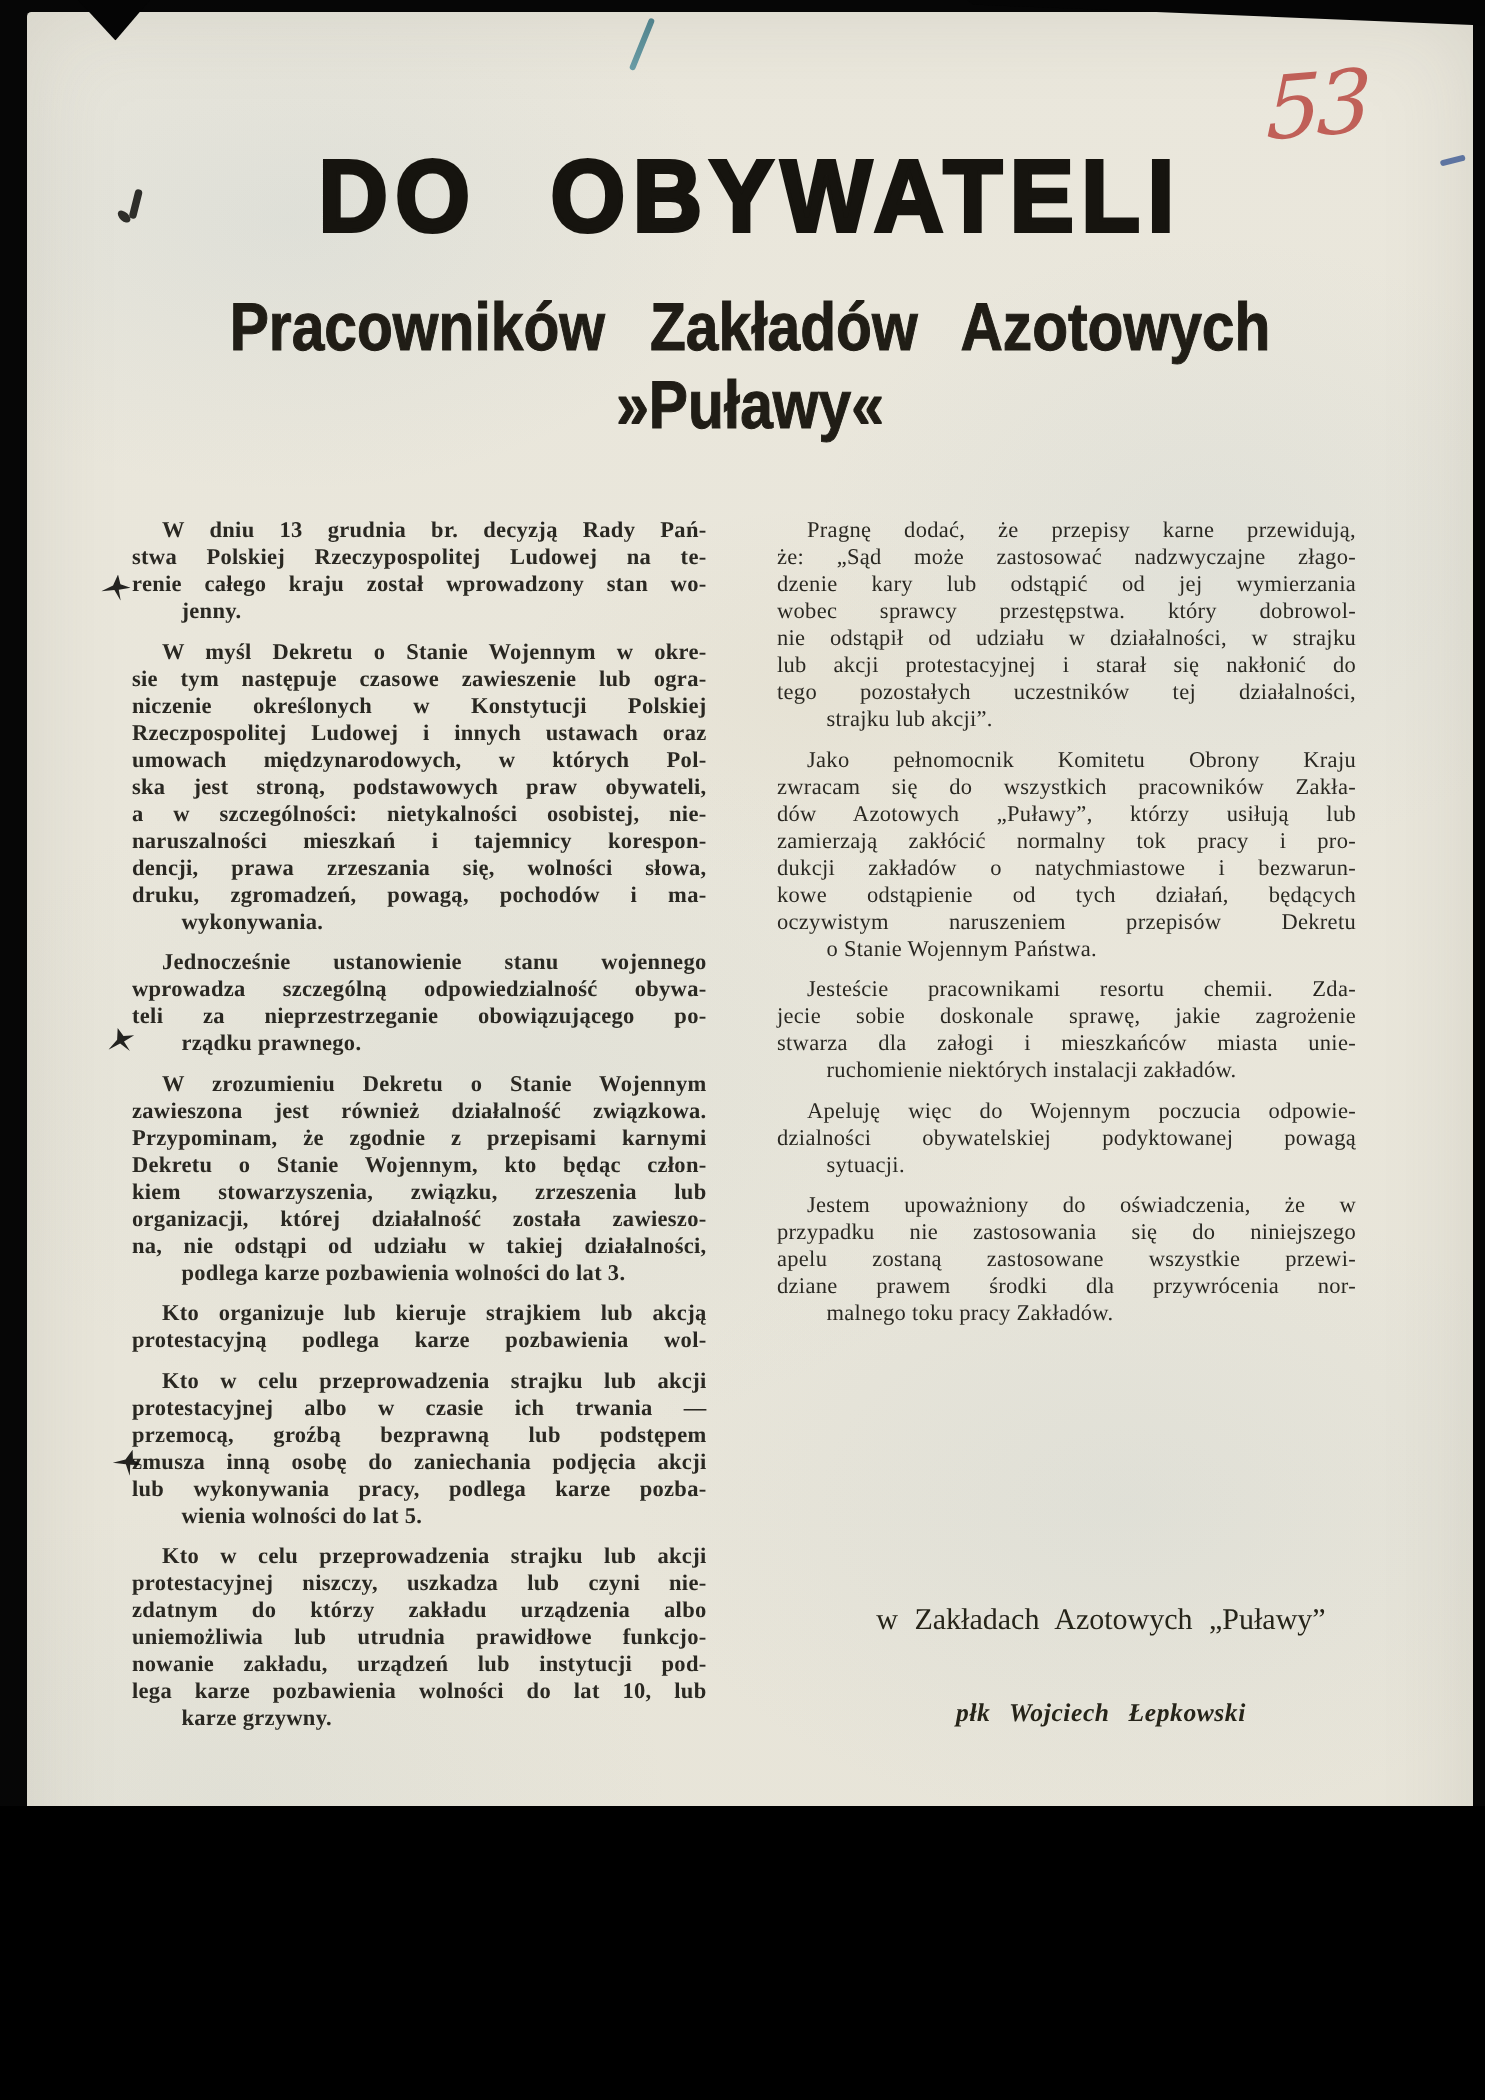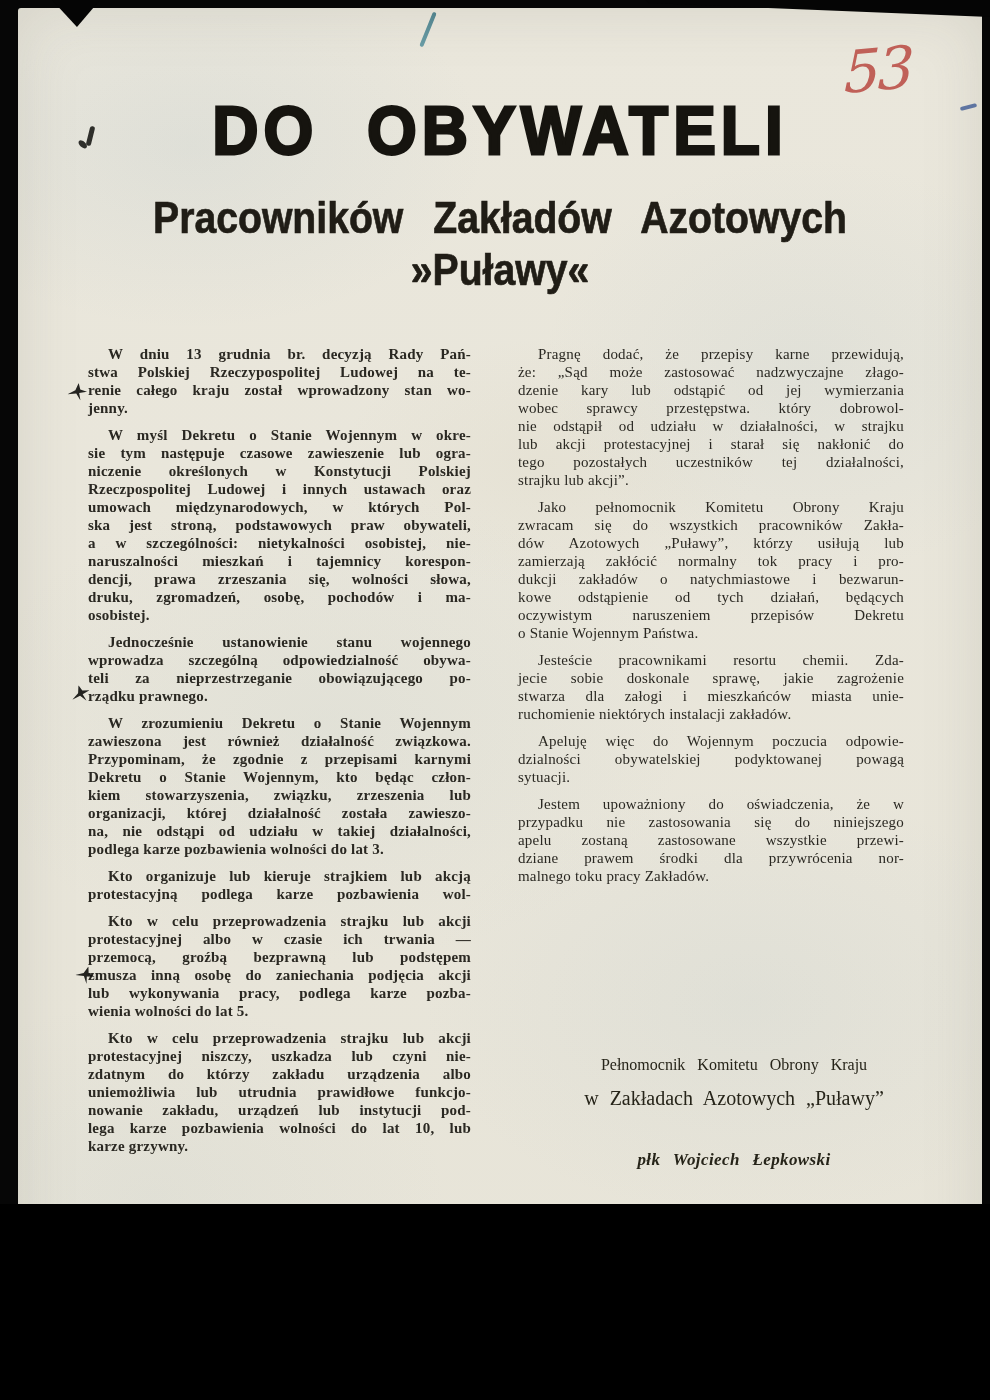--- a/index.html
+++ b/index.html
@@ -30,21 +30,21 @@
          font-family:"Liberation Sans","DejaVu Sans",sans-serif;font-weight:bold;
          font-size:45px;word-spacing:22px;color:#201d16;
          -webkit-text-stroke:0.7px #201d16;transform:scaleX(0.87);}
   
   .col{position:absolute;top:337px;color:#2a2822;font-size:15px;letter-spacing:.2px;}
   .col-left{left:70px;width:383px;font-weight:bold;}
   .col-right{left:500px;width:386px;}
   .para{margin:0 0 9px 0;line-height:18px;}
   .line{text-align:justify;text-align-last:justify;white-space:normal;}
   .line.first{text-indent:20px;}
-  .line.last{text-align-last:left;}
+  .line.last{text-align-last:left;margin-left:33px;}
   
   .signature{position:absolute;left:520px;top:1048px;width:392px;text-align:center;color:#262419;}
   .sig-line1{font-size:16px;word-spacing:8px;}
   .sig-line2{margin-top:13px;font-size:20px;word-spacing:6px;}
   .sig-name{margin-top:40px;font-size:17px;font-style:italic;font-weight:bold;word-spacing:8px;letter-spacing:.4px;}
   
   .dateline{position:absolute;left:70px;top:1222px;font-weight:normal;font-size:21px;
             word-spacing:6px;letter-spacing:.3px;color:#23211b;}
   
   .archive-number{position:absolute;left:826px;top:28px;font-family:"DejaVu Serif",serif;
@@ -89,22 +89,22 @@
         <div class="para">
           <div class="line first">W myśl Dekretu o Stanie Wojennym w okre-</div>
           <div class="line">sie tym następuje czasowe zawieszenie lub ogra-</div>
           <div class="line">niczenie określonych w Konstytucji Polskiej</div>
           <div class="line">Rzeczpospolitej Ludowej i innych ustawach oraz</div>
           <div class="line">umowach międzynarodowych, w których Pol-</div>
           <div class="line">ska jest stroną, podstawowych praw obywateli,</div>
           <div class="line">a w szczególności: nietykalności osobistej, nie-</div>
           <div class="line">naruszalności mieszkań i tajemnicy korespon-</div>
           <div class="line">dencji, prawa zrzeszania się, wolności słowa,</div>
-          <div class="line">druku, zgromadzeń, osobę, pochodów i ma-</div>
-          <div class="line last">osobistej.</div>
+          <div class="line">druku, zgromadzeń, powagą, pochodów i ma-</div>
+          <div class="line last">wykonywania.</div>
         </div>
         <div class="para">
           <div class="line first">Jednocześnie ustanowienie stanu wojennego</div>
           <div class="line">wprowadza szczególną odpowiedzialność obywa-</div>
           <div class="line">teli za nieprzestrzeganie obowiązującego po-</div>
           <div class="line last">rządku prawnego.</div>
         </div>
         <div class="para">
           <div class="line first">W zrozumieniu Dekretu o Stanie Wojennym</div>
           <div class="line">zawieszona jest również działalność związkowa.</div>
@@ -172,21 +172,20 @@
         <div class="para">
           <div class="line first">Jestem upoważniony do oświadczenia, że w</div>
           <div class="line">przypadku nie zastosowania się do niniejszego</div>
           <div class="line">apelu zostaną zastosowane wszystkie przewi-</div>
           <div class="line">dziane prawem środki dla przywrócenia nor-</div>
           <div class="line last">malnego toku pracy Zakładów.</div>
         </div>
       </div>
 
     <div class="signature">
-      <div class="sig-line1">Pełnomocnik Komitetu Obrony Kraju</div>
       <div class="sig-line2">w Zakładach Azotowych „Puławy”</div>
       <div class="sig-name">płk Wojciech Łepkowski</div>
     </div>
 
     <div class="dateline">Puławy, dnia 15 grudnia 1981 r.</div>
 
     <div class="archive-number">53</div>
     <div class="pen-slash"></div>
     <div class="pen-dash"></div>
     <div class="ink-star s1"></div>

